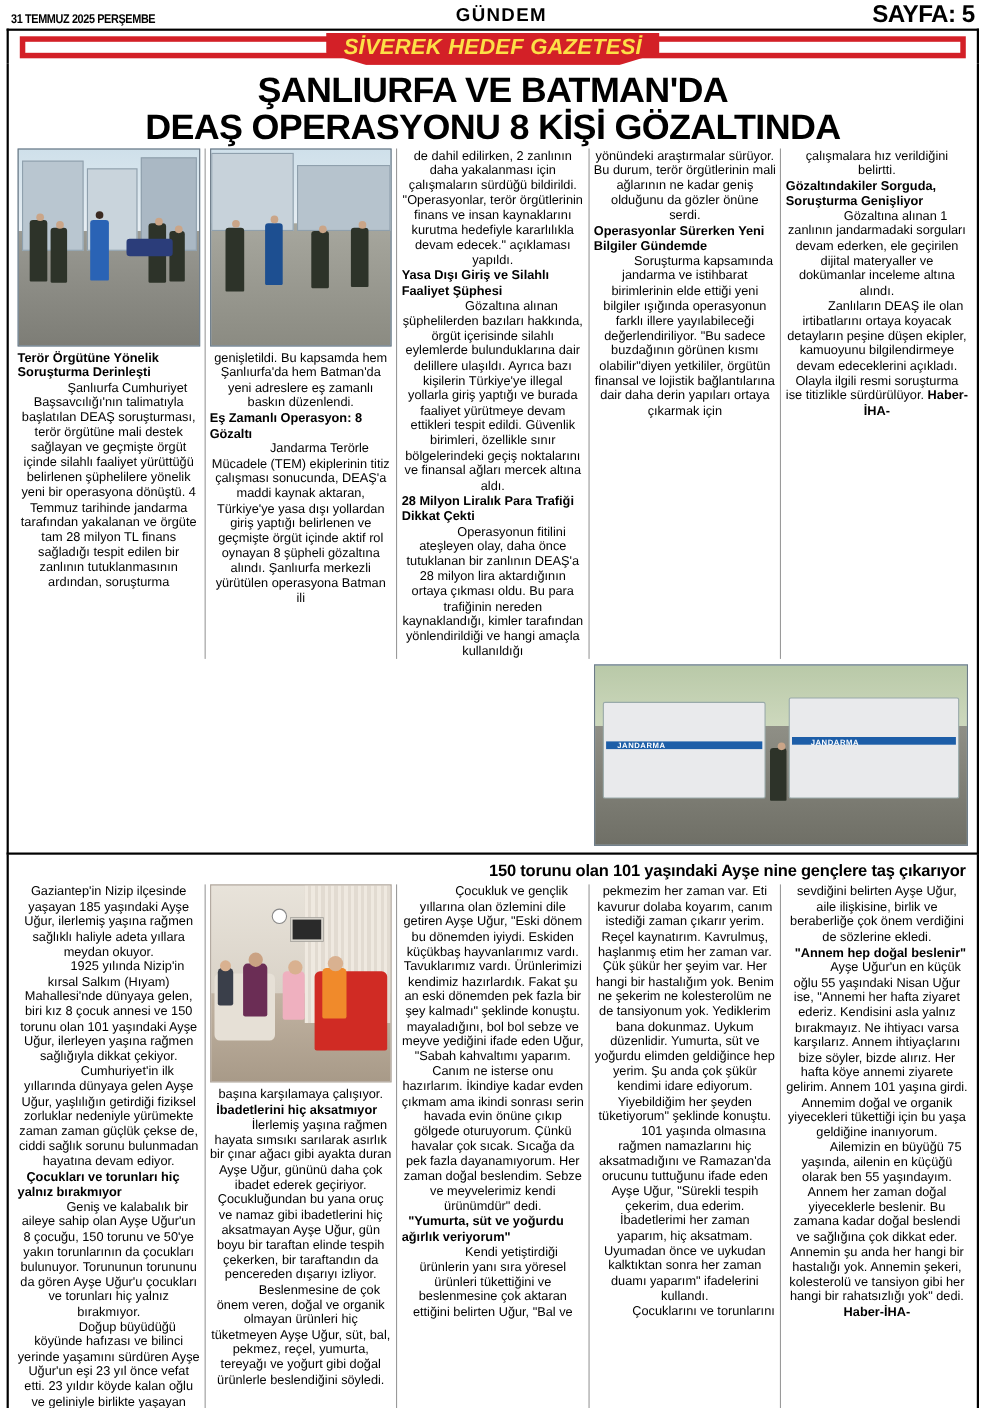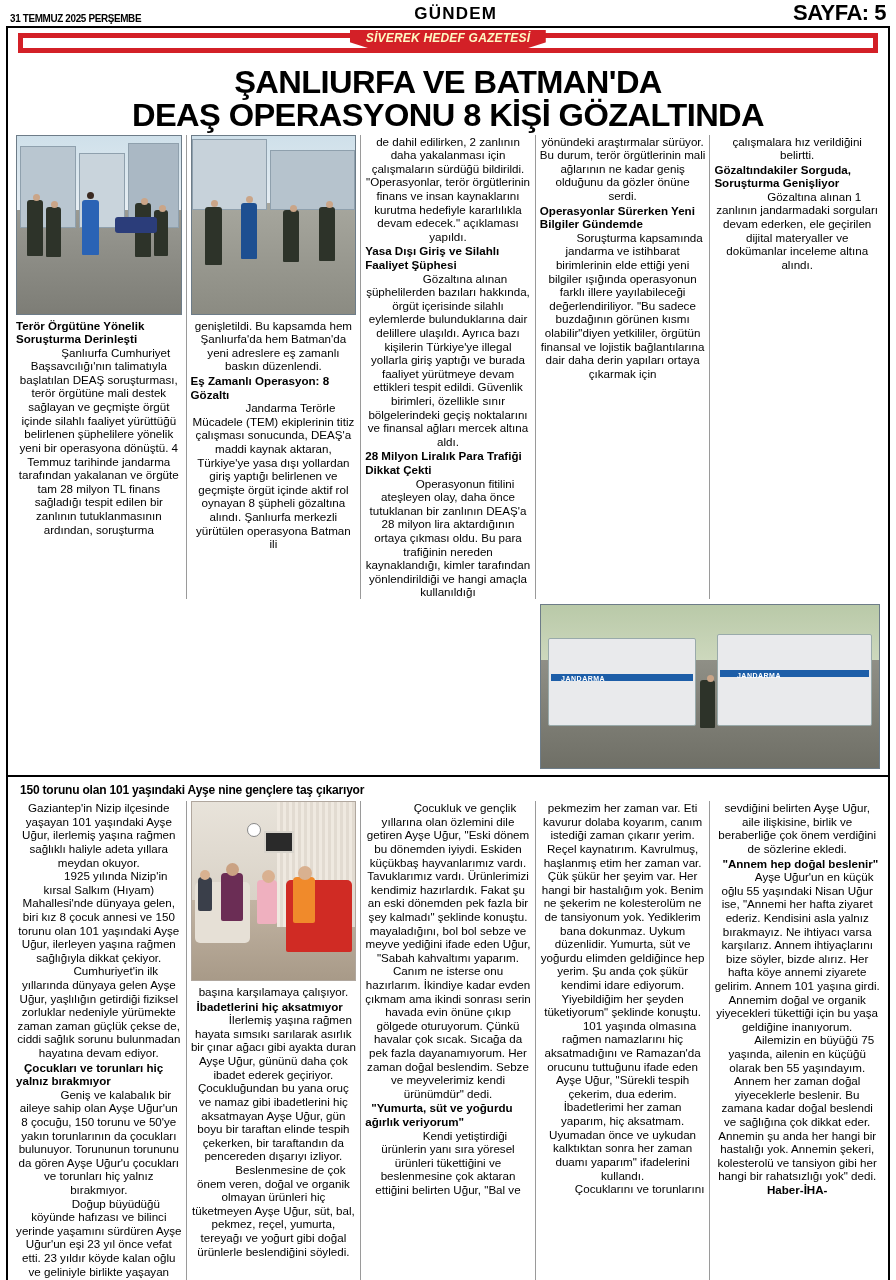--- a/index.html
+++ b/index.html
@@ -58,22 +58,22 @@
     height: 20px;
     border: 5px solid #d32027;
     background: #fff;
   }
   .banner-tag {
     position: absolute;
     left: 50%;
     transform: translateX(-50%);
     top: 2px;
     background: #d32027;
-    color: #fef9c3;
-    font-size: 12px;
+    color: #fde047;
+    font-size: 20px;
     font-weight: bold;
     font-style: italic;
     letter-spacing: 0.2px;
     padding: 2px 16px 4px 16px;
     white-space: nowrap;
     clip-path: polygon(0 0, 100% 0, 100% 62%, 88% 100%, 12% 100%, 0 62%);
     line-height: 1.15;
   }
 
   
@@ -160,23 +160,24 @@
     font-weight: bold;
     font-size: 32px;
     letter-spacing: -0.6px;
     line-height: 1.05;
     white-space: nowrap;
     margin: 1px 0 2px 0;
     transform: scaleX(1.0);
   }
   .a2-deck {
     font-weight: bold;
-    font-size: 12px;
+    font-size: 15px;
     margin: 3px 2px 4px 4px;
     letter-spacing: -0.2px;
+    text-align: right;
   }
   .a2-body {
     display: grid;
     grid-template-columns: 1fr 1fr 1fr 1fr;
     column-gap: 9px;
   }
   .photo2 { background:#d6cdc4; position:relative; overflow:hidden; border:1px solid #b0a79e; }
   .r-wall { position:absolute; left:0; right:0; top:0; height:55%; background:linear-gradient(#e8e3da,#d9d2c7); }
   .r-floor { position:absolute; left:0; right:0; bottom:0; height:45%; background:linear-gradient(#c2b4a3,#a89a88); }
   .r-sofa { position:absolute; background:#d02b24; border-radius:5px 5px 2px 2px; }
@@ -266,20 +267,21 @@
 
       <div class="col">
         <p class="para">yönündeki araştırmalar sürüyor. Bu durum, terör örgütlerinin mali ağlarının ne kadar geniş olduğunu da gözler önüne serdi.</p>
         <div class="subhead">Operasyonlar Sürerken Yeni Bilgiler Gündemde</div>
         <p class="para indent">Soruşturma kapsamında jandarma ve istihbarat birimlerinin elde ettiği yeni bilgiler ışığında operasyonun farklı illere yayılabileceği değerlendiriliyor. "Bu sadece buzdağının görünen kısmı olabilir"diyen yetkililer, örgütün finansal ve lojistik bağlantılarına dair daha derin yapıları ortaya çıkarmak için</p>
       </div>
     <div class="col">
           <p class="para">çalışmalara hız verildiğini belirtti.</p>
           <div class="subhead">Gözaltındakiler Sorguda, Soruşturma Genişliyor</div>
           <p class="para indent">Gözaltına alınan 1 zanlının jandarmadaki sorguları devam ederken, ele geçirilen dijital materyaller ve dokümanlar inceleme altına alındı.</p>
+          <p class="para indent">Zanlıların DEAŞ ile olan irtibatlarını ortaya koyacak detayların peşine düşen ekipler, kamuoyunu bilgilendirmeye devam edeceklerini açıkladı. Olayla ilgili resmi soruşturma ise titizlikle sürdürülüyor. <b class="sig">Haber-İHA-</b></p>
         </div>
         <div class="photo" style="grid-column: 4 / 6; height: 165px; margin-top: 5px;">
           <div class="p-sky" style="height:34%;background:linear-gradient(#b9c9a8,#cdd8bd)"></div>
           <div class="p-ground" style="height:66%;background:linear-gradient(#8f8f86,#6f6f66)"></div>
           <div class="p-van" style="left:2%;top:20%;width:44%;height:54%;"></div>
           <div class="p-strip" style="left:3%;top:42%;width:42%;height:7px;"></div>
           <div class="p-text" style="left:6%;top:43%;">JANDARMA</div>
           <div class="p-van" style="left:52%;top:18%;width:46%;height:56%;"></div>
           <div class="p-strip" style="left:53%;top:40%;width:44%;height:7px;"></div>
           <div class="p-text" style="left:58%;top:41%;">JANDARMA</div>
@@ -288,21 +290,21 @@
         </div>
       </div>
 
   </div>
 
   <div class="article2">
     <div class="a2-deck">150 torunu olan 101 yaşındaki Ayşe nine gençlere taş çıkarıyor</div>
 
     <div class="a2-body" style="grid-template-columns: repeat(5, 1fr);">
       <div class="col">
-        <p class="para">Gaziantep'in Nizip ilçesinde yaşayan 101 yaşındaki Ayşe Uğur, ilerlemiş yaşına rağmen sağlıklı haliyle adeta yıllara meydan okuyor.</p>
+        <p class="para">Gaziantep'in Nizip ilçesinde yaşayan 185 yaşındaki Ayşe Uğur, ilerlemiş yaşına rağmen sağlıklı haliyle adeta yıllara meydan okuyor.</p>
         <p class="para indent">1925 yılında Nizip'in kırsal Salkım (Hıyam) Mahallesi'nde dünyaya gelen, biri kız 8 çocuk annesi ve 150 torunu olan 101 yaşındaki Ayşe Uğur, ilerleyen yaşına rağmen sağlığıyla dikkat çekiyor.</p>
         <p class="para indent">Cumhuriyet'in ilk yıllarında dünyaya gelen Ayşe Uğur, yaşlılığın getirdiği fiziksel zorluklar nedeniyle yürümekte zaman zaman güçlük çekse de, ciddi sağlık sorunu bulunmadan hayatına devam ediyor.</p>
         <div class="subhead" style="text-indent:8px">Çocukları ve torunları hiç yalnız bırakmıyor</div>
         <p class="para indent">Geniş ve kalabalık bir aileye sahip olan Ayşe Uğur'un 8 çocuğu, 150 torunu ve 50'ye yakın torunlarının da çocukları bulunuyor. Torununun torununu da gören Ayşe Uğur'u çocukları ve torunları hiç yalnız bırakmıyor.</p>
         <p class="para indent">Doğup büyüdüğü köyünde hafızası ve bilinci yerinde yaşamını sürdüren Ayşe Uğur'un eşi 23 yıl önce vefat etti. 23 yıldır köyde kalan oğlu ve geliniyle birlikte yaşayan Ayşe Uğur, ilerleyen yaşına rağmen çoğu ihtiyacını kendisi karşılıyor.</p>
 
       </div>
 
       <div class="col">
         <div class="photo2" style="height:180px;margin-bottom:4px;">

